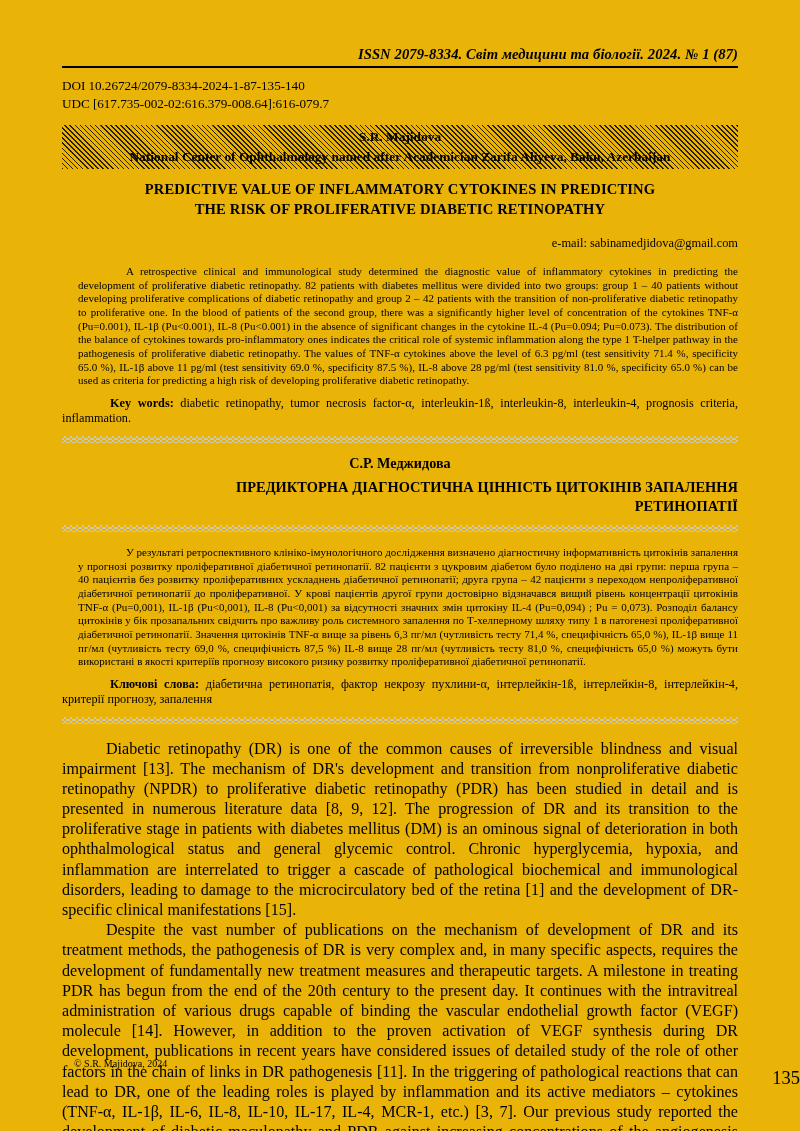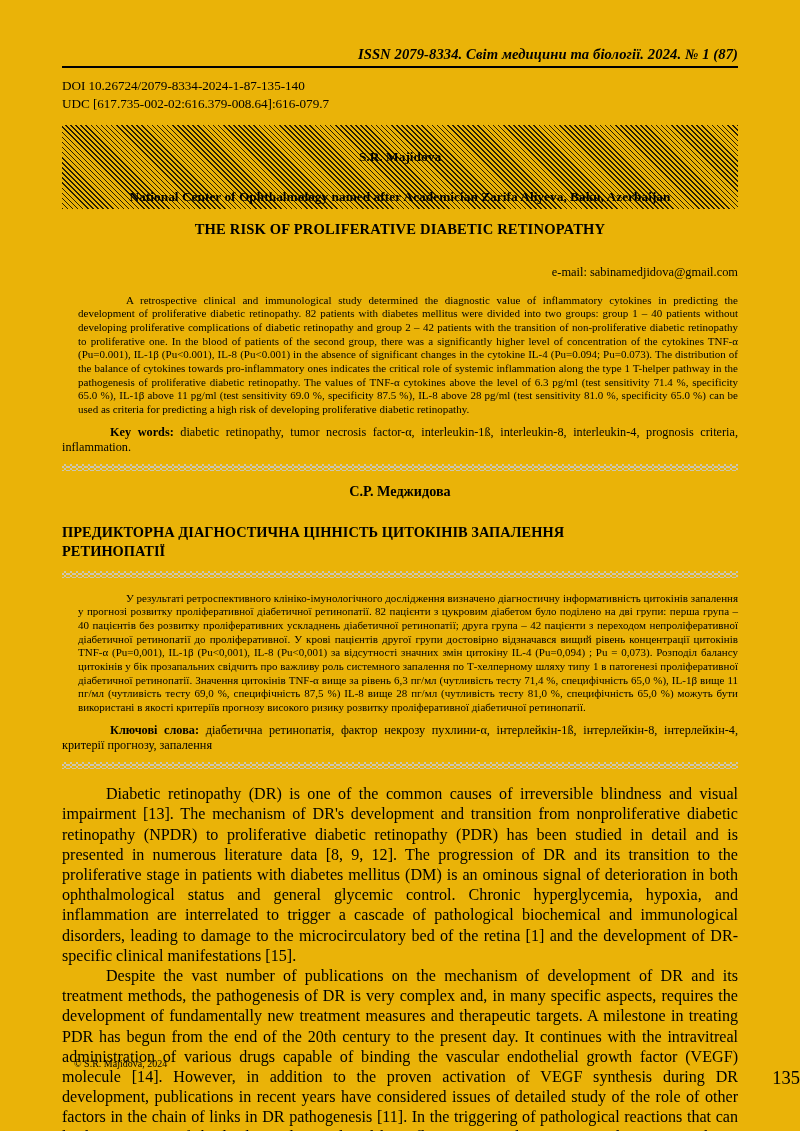--- a/index.html
+++ b/index.html
@@ -65,33 +65,33 @@
     position: absolute;
     left: 0; right: 0; top: 0; bottom: 0;
     background-image: repeating-linear-gradient(
         45deg,
         #1a1a1a 0px, #1a1a1a 1.15px,
         rgba(255,255,255,0) 1.15px, rgba(255,255,255,0) 3.6px);
     pointer-events: none;
     mix-blend-mode: multiply;
     opacity: 0.92;
   }
-  .author-band .line { position: relative; z-index: 1; margin-top: 20px; }
+  .author-band .line { position: relative; z-index: 1; }
 
   
   .title-en {
     margin-top: 11px;
     text-align: center;
     font-weight: bold;
     font-size: 14.6px;
     line-height: 1.32;
     letter-spacing: 0.15px;
   }
   .email {
-    margin-top: 25px;
+    margin-top: 17px;
     text-align: right;
     font-size: 12.4px;
   }
 
   
   .abstract {
     margin-top: 14px;
     text-align: justify;
     font-size: 11px;
     line-height: 1.245;
@@ -119,22 +119,22 @@
   }
 
   
   .author-ua {
     margin-top: 12px;
     text-align: center;
     font-weight: bold;
     font-size: 14.2px;
   }
   .title-ua {
-    margin-top: 23px;
-    text-align: left;
+    margin-top: 6px;
+    text-align: right;
     font-weight: bold;
     font-size: 14.4px;
     line-height: 1.33;
     letter-spacing: 0.05px;
   }
 
   
   .body-text {
     margin-top: 15px;
     text-align: justify;
@@ -178,20 +178,21 @@
       <div>UDC [617.735-002-02:616.379-008.64]:616-079.7</div>
     </div>
 
     <div class="author-band">
       <div class="hatch"></div>
       <div class="line">S.R. Majidova</div>
       <div class="line">National Center of Ophthalmology named after Academician Zarifa Aliyeva, Baku, Azerbaijan</div>
     </div>
 
     <div class="title-en">
+      <div>PREDICTIVE VALUE OF INFLAMMATORY CYTOKINES IN PREDICTING</div>
       <div>THE RISK OF PROLIFERATIVE DIABETIC RETINOPATHY</div>
     </div>
 
     <div class="email">e-mail: sabinamedjidova@gmail.com</div>
 
     <div class="abstract">A retrospective clinical and immunological study determined the diagnostic value of inflammatory cytokines in predicting the development of proliferative diabetic retinopathy. 82 patients with diabetes mellitus were divided into two groups: group 1 – 40 patients without developing proliferative complications of diabetic retinopathy and group 2 – 42 patients with the transition of non-proliferative diabetic retinopathy to proliferative one. In the blood of patients of the second group, there was a significantly higher level of concentration of the cytokines TNF-α (Pu=0.001), IL-1β (Pu&lt;0.001), IL-8 (Pu&lt;0.001) in the absence of significant changes in the cytokine IL-4 (Pu=0.094; Pu=0.073). The distribution of the balance of cytokines towards pro-inflammatory ones indicates the critical role of systemic inflammation along the type 1 T-helper pathway in the pathogenesis of proliferative diabetic retinopathy. The values of TNF-α cytokines above the level of 6.3 pg/ml (test sensitivity 71.4 %, specificity 65.0 %), IL-1β above 11 pg/ml (test sensitivity 69.0 %, specificity 87.5 %), IL-8 above 28 pg/ml (test sensitivity 81.0 %, specificity 65.0 %) can be used as criteria for predicting a high risk of developing proliferative diabetic retinopathy.</div>
     <div class="kw"><b>Key words:</b><span> diabetic retinopathy, tumor necrosis factor-α, interleukin-1ß, interleukin-8, interleukin-4, prognosis criteria, inflammation.</span></div>
 
     <div class="wavy"></div>
 

